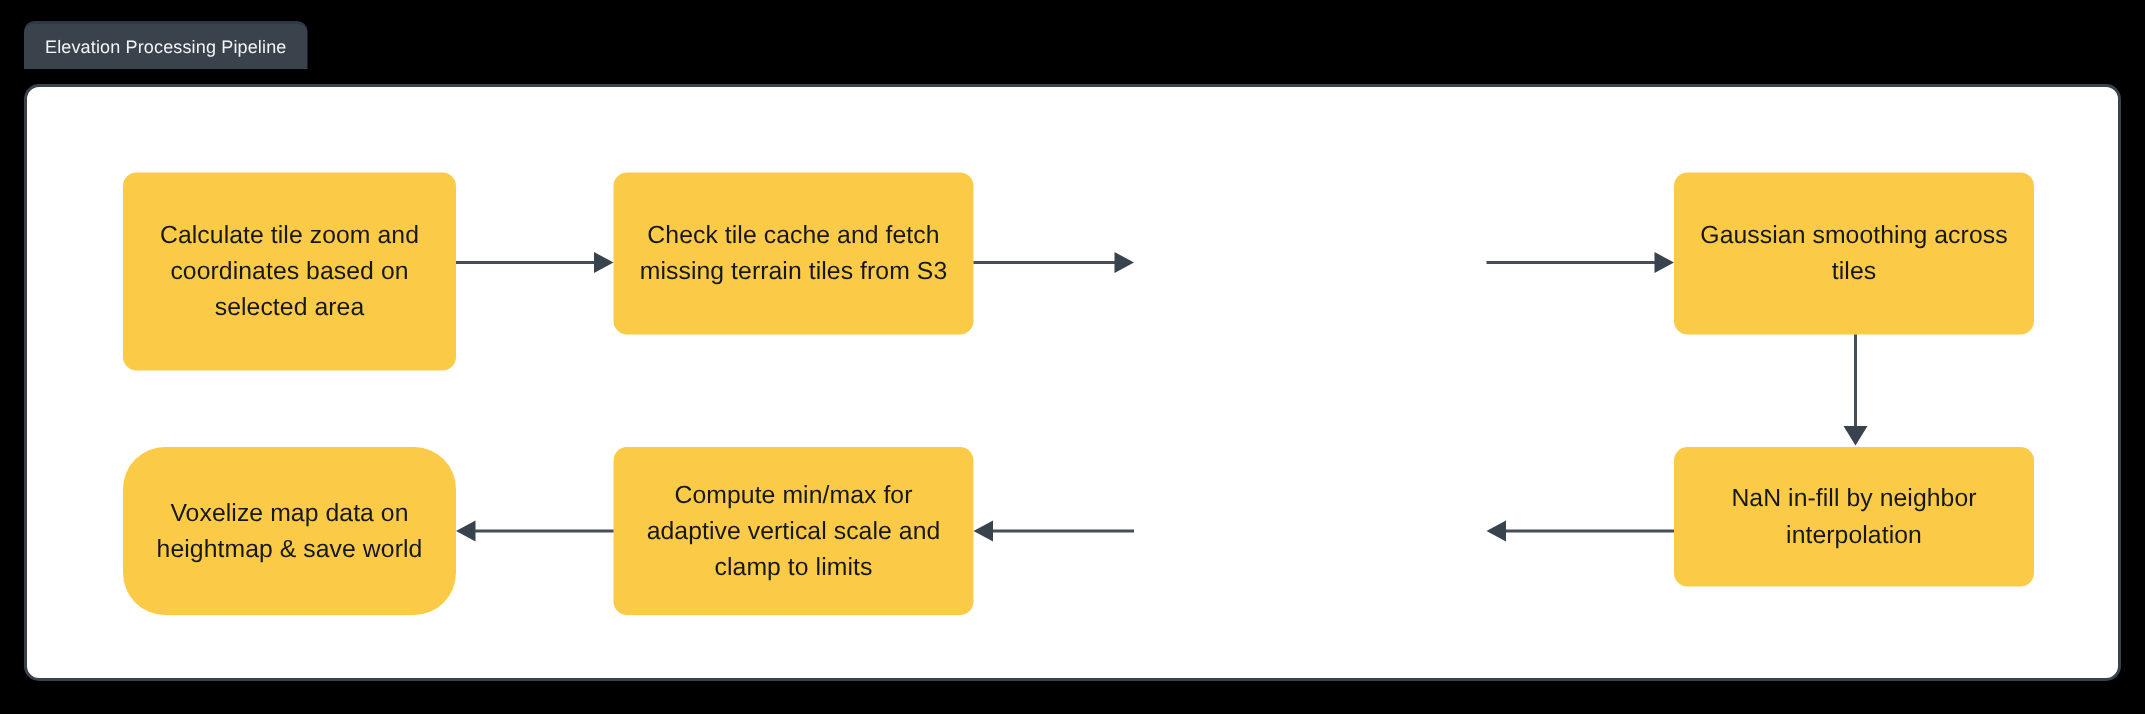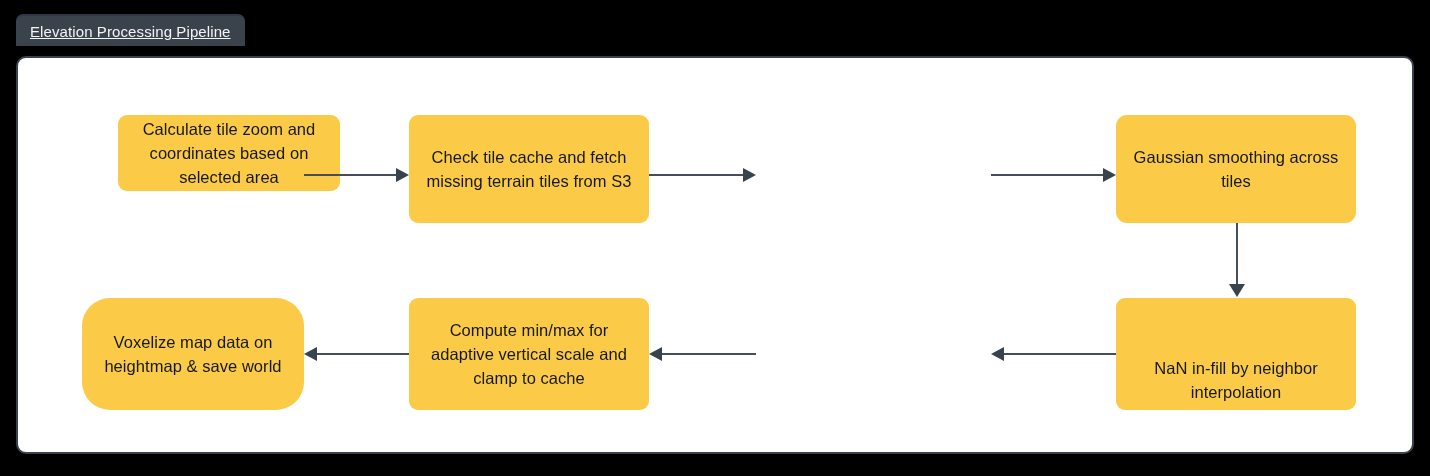--- a/index.html
+++ b/index.html
@@ -26,28 +26,27 @@
   #title-tab {
     position: absolute;
     left: 16px;
     top: 14px;
     height: 32px;
     padding: 0 14px;
     display: flex;
     align-items: center;
     background: #3a424c;
     color: #f2f4f6;
-    font-size: 15px;
+    font-size: 12px;
     line-height: 1;
     border-radius: 7px 7px 0 0;
     border-top: 2px solid #2f3846;
     box-sizing: border-box;
     letter-spacing: 0.1px;
     white-space: nowrap;
-    text-decoration: underline;
   }
 
   
   #canvas-panel {
     position: absolute;
     left: 16px;
     top: 56px;
     width: 1398px;
     height: 398px;
     background: #ffffff;
@@ -119,50 +118,50 @@
 <body>
 
 <div id="app">
 
   <div id="title-tab">
     <span>Elevation Processing Pipeline</span>
   </div>
 
   <div id="canvas-panel">
 
-    <div class="node" style="left:64px; top:57px; width:222px; height:76px;margin-left:36px;">
+    <div class="node" style="left:64px; top:57px; width:222px; height:132px;">
       <span class="node-label">Calculate tile zoom and
 coordinates based on
 selected area</span>
     </div>
 
     <div class="node" style="left:391px; top:57px; width:240px; height:108px;">
       <span class="node-label">Check tile cache and fetch
 missing terrain tiles from S3</span>
     </div>
 
 
-    <div class="node" style="left:1098px; top:57px; width:240px; height:108px;border-radius:11px;">
+    <div class="node" style="left:1098px; top:57px; width:240px; height:108px;">
       <span class="node-label">Gaussian smoothing across
 tiles</span>
     </div>
 
     <div class="node" style="left:64px; top:240px; width:222px; height:112px;border-radius:28px;">
       <span class="node-label">Voxelize map data on
 heightmap &amp; save world</span>
     </div>
 
     <div class="node" style="left:391px; top:240px; width:240px; height:112px;">
       <span class="node-label">Compute min/max for
 adaptive vertical scale and
-clamp to cache</span>
-    </div>
-
-
-    <div class="node" style="left:1098px; top:240px; width:240px; height:112px;align-items:flex-end;">
+clamp to limits</span>
+    </div>
+
+
+    <div class="node" style="left:1098px; top:240px; width:240px; height:93px;">
       <span class="node-label">NaN in-fill by neighbor
 interpolation</span>
     </div>
 
     <div class="edge" style="left:286px; top:110px; width:105px; height:14px;">
       <div class="edge-line-h" style="top:6px; width:94px;"></div>
       <div class="arrowhead arrow-right" style="left:92px; top:0px;"></div>
     </div>
 
     <div class="edge" style="left:631px; top:110px; width:107px; height:14px;">

